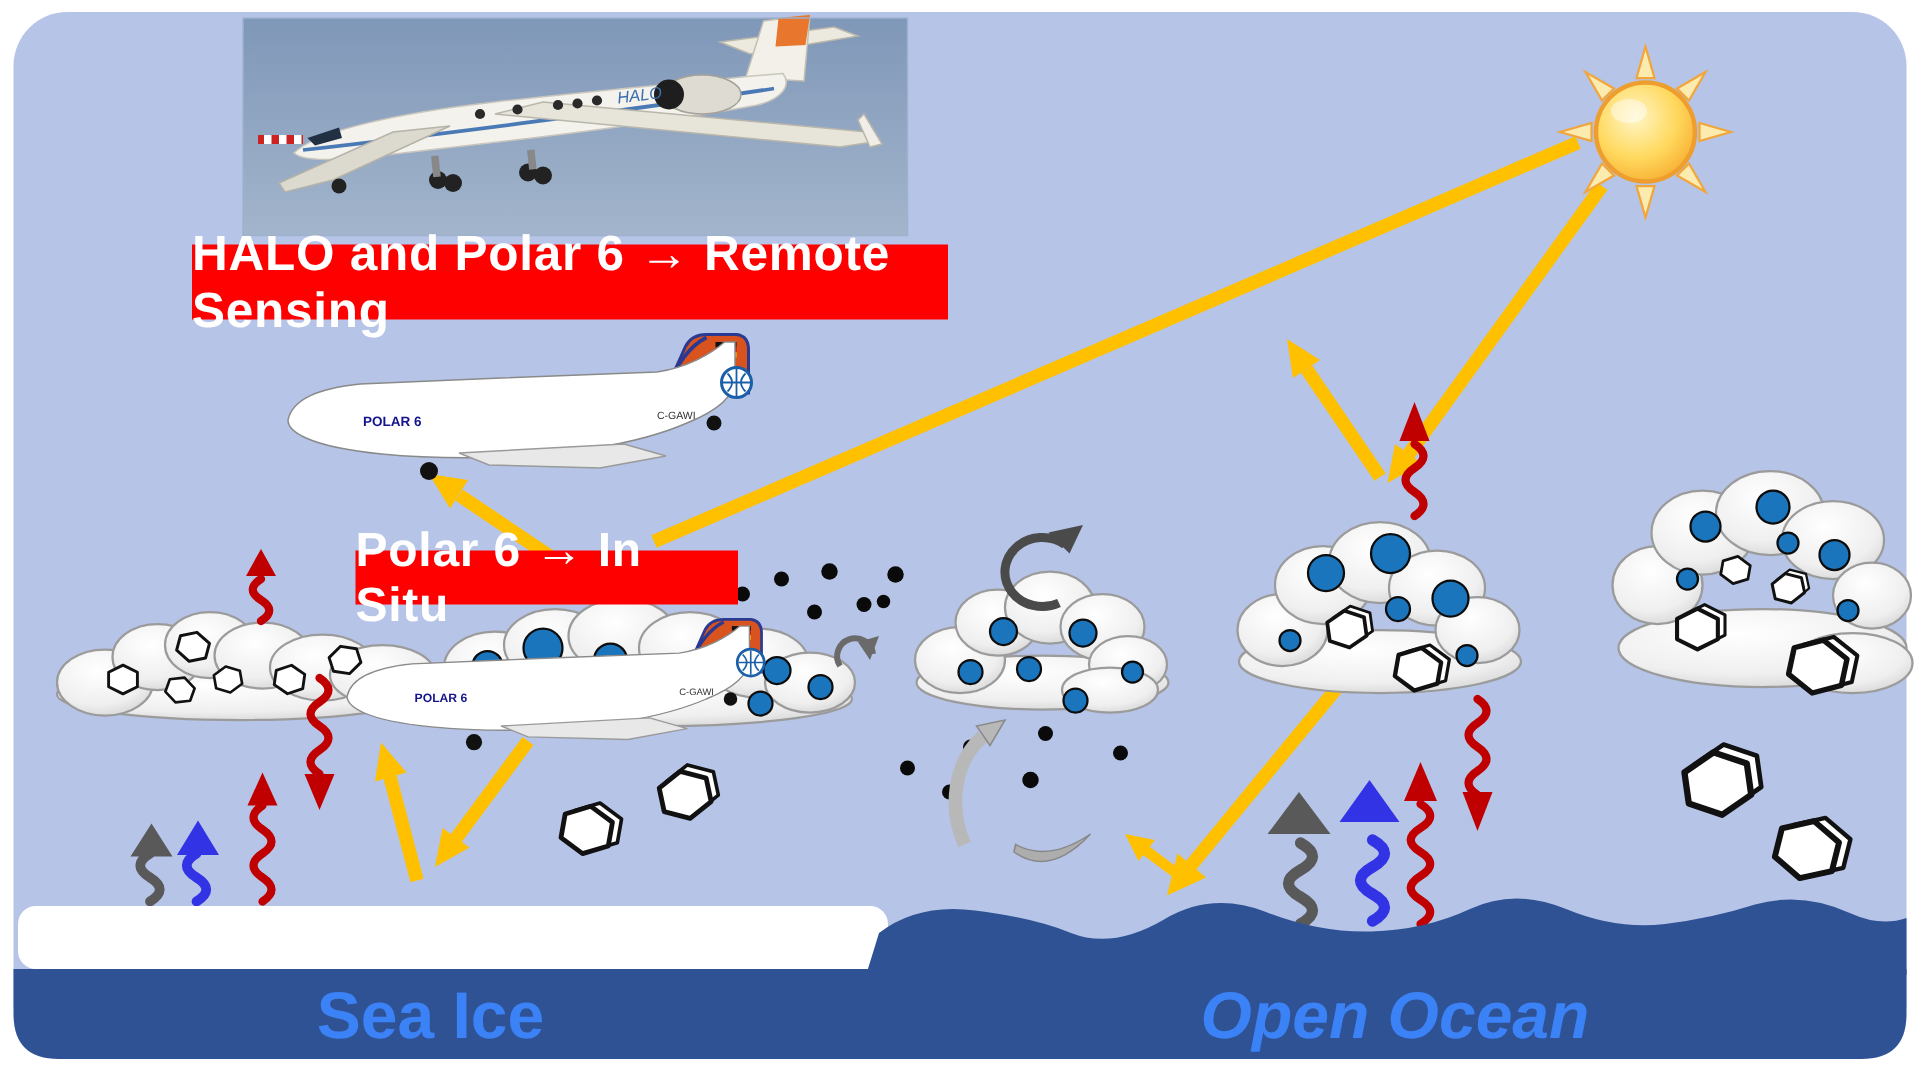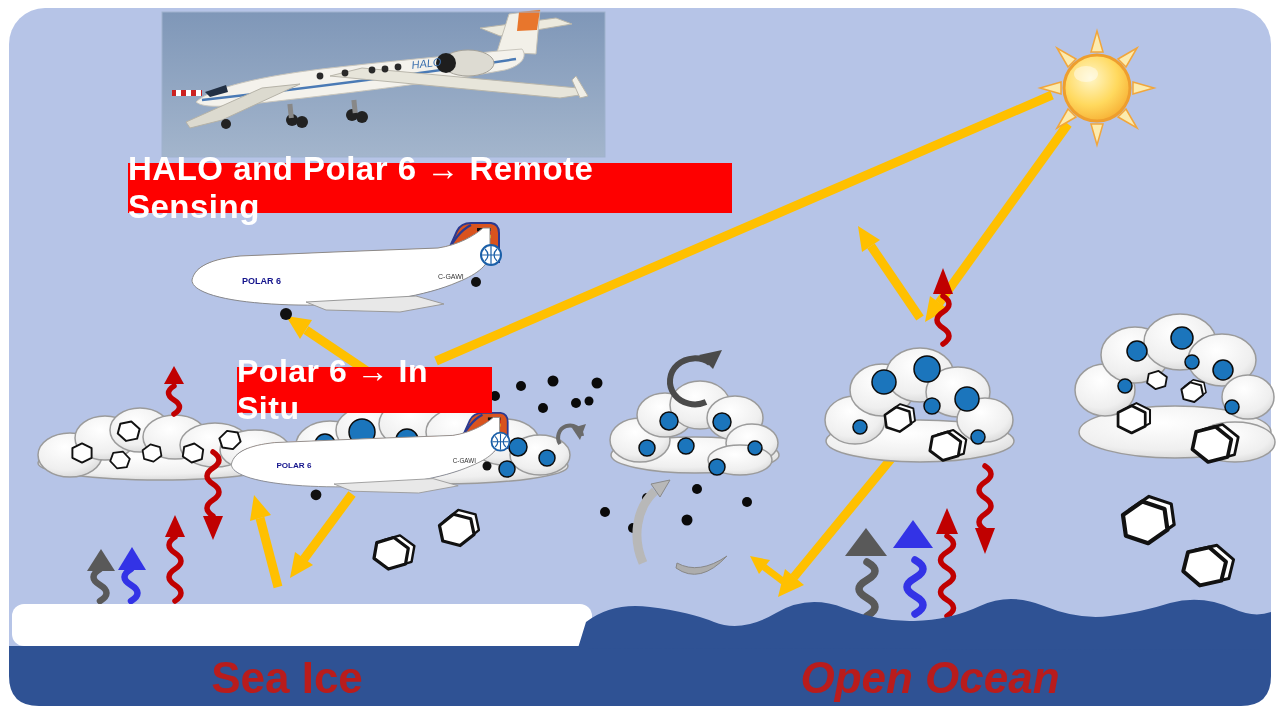--- a/index.html
+++ b/index.html
@@ -1,23 +1,23 @@
 <!DOCTYPE html>
 <html><head>
 <meta charset="utf-8">
 <style>
   html,body{margin:0;padding:0;background:#fff;}
   #stage{position:relative;width:1282px;height:723px;background:#ffffff;overflow:hidden;
          font-family:"Liberation Sans",sans-serif;}
   #scene{position:absolute;left:0;top:0;}
   .redlabel{position:absolute;background:#fe0000;color:#ffffff;display:flex;
             align-items:center;justify-content:center;font-weight:600;letter-spacing:.5px;}
-  #label-remote{left:128px;top:163px;width:604px;height:50px;font-size:33px;}
-  #label-insitu{left:237px;top:367px;width:255px;height:46px;font-size:32px;}
-  .surface-label{position:absolute;color:#b91c1c;font-weight:600;font-size:44px;
+  #label-remote{left:128px;top:163px;width:504px;height:50px;font-size:33px;}
+  #label-insitu{left:237px;top:367px;width:255px;height:36px;font-size:32px;}
+  .surface-label{position:absolute;color:#3b82f6;font-weight:600;font-size:44px;
                  text-align:center;top:653px;}
   #sea-ice-label{left:147px;width:280px;}
   #open-ocean-label{left:780px;width:300px;font-style:italic;}
 </style>
 </head>
 <body>
 
 <div id="stage">
 <svg id="scene" width="1282" height="723" viewBox="0 0 1282 723">
   <defs>

